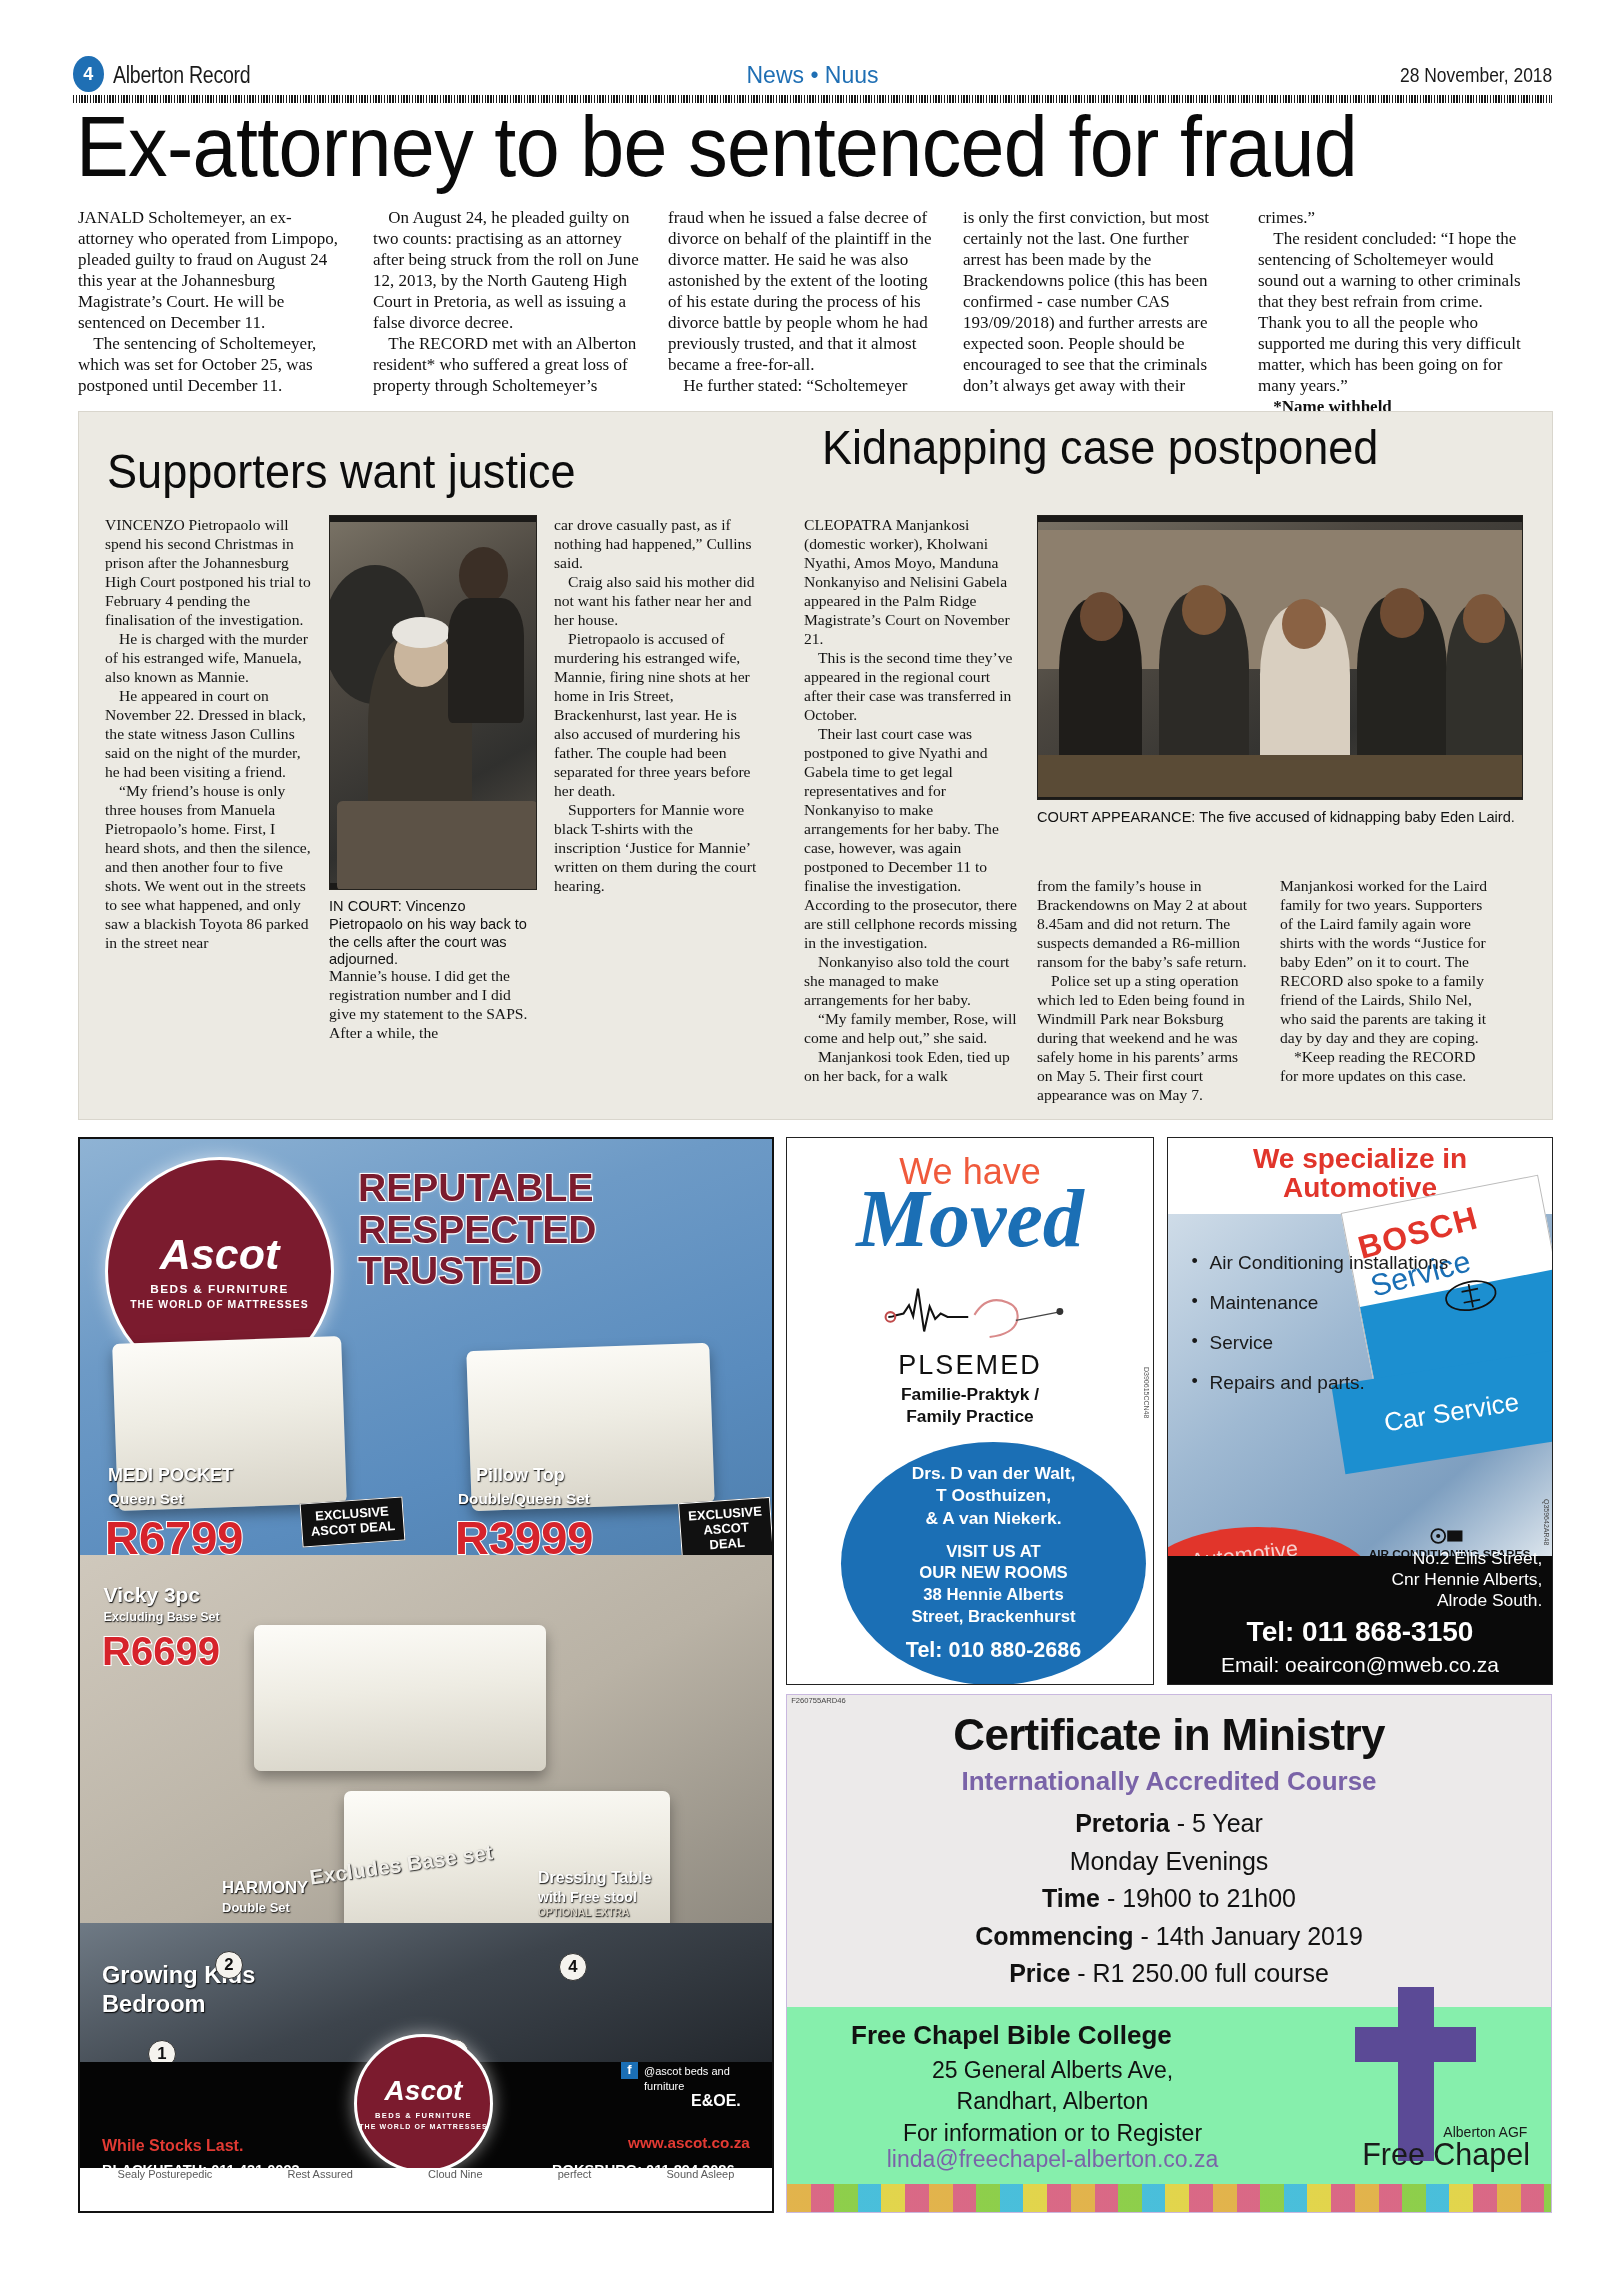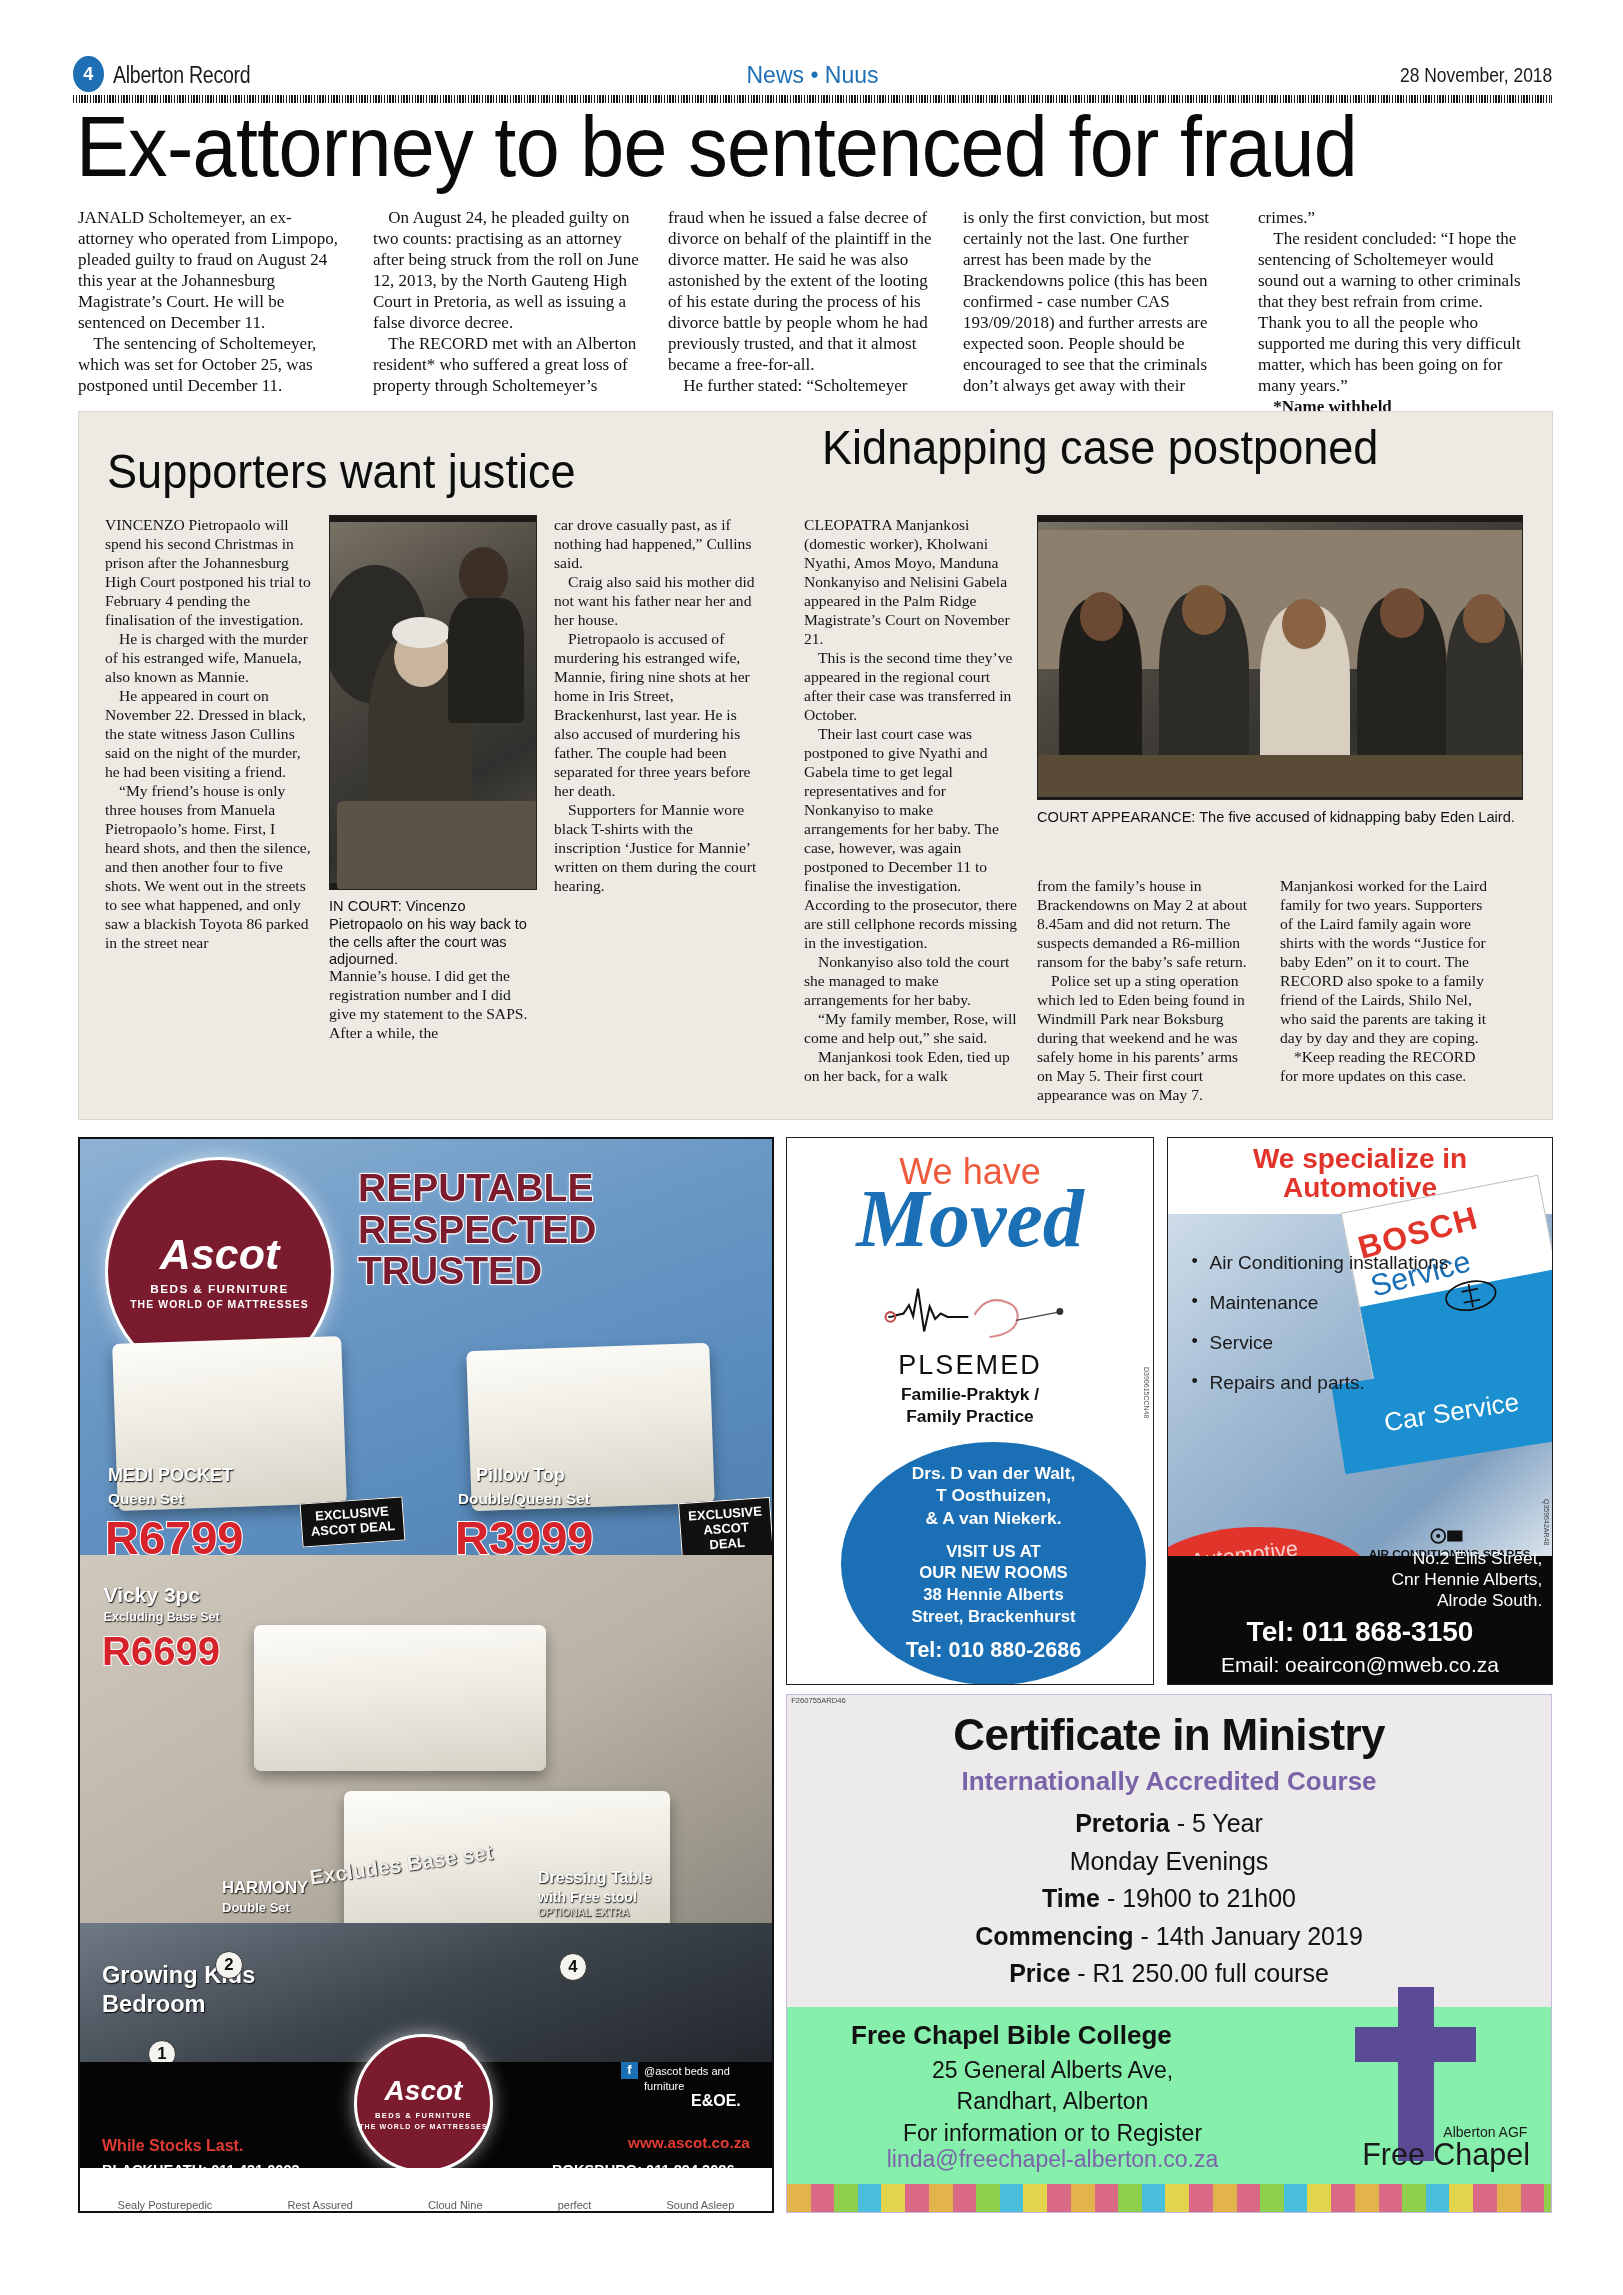--- a/index.html
+++ b/index.html
@@ -171,21 +171,21 @@
   }
   .ad-line.red { color: #e23a33; }
   .numbullet {
     position: absolute; width: 28px; height: 28px; border-radius: 50%;
     background: #f5f3ee; border: 1.4px solid #333; color: #111;
     font-family: "Liberation Sans", sans-serif; font-weight: bold; font-size: 16.7px;
     display: flex; align-items: center; justify-content: center;
   }
   .brandstrip {
     position: absolute; left: 0; bottom: 0; width: 100%; height: 43px;
-    background: #fff; display: flex; align-items: flex-end; justify-content: space-around;
+    background: #fff; display: flex; align-items: flex-start; justify-content: space-around;
     font-family: "Liberation Sans", sans-serif; font-size: 11px; color: #5a5a5a;
   }
 
   
   .ad-pulsemed {
     position: absolute; left: 786px; top: 1137px; width: 368px; height: 548px;
     border: 1.4px solid #222; background: #fff; overflow: hidden;
   }
   .pm-wehave {
     position: absolute; left: 0; right: 0; top: 12.5px; text-align: center;

